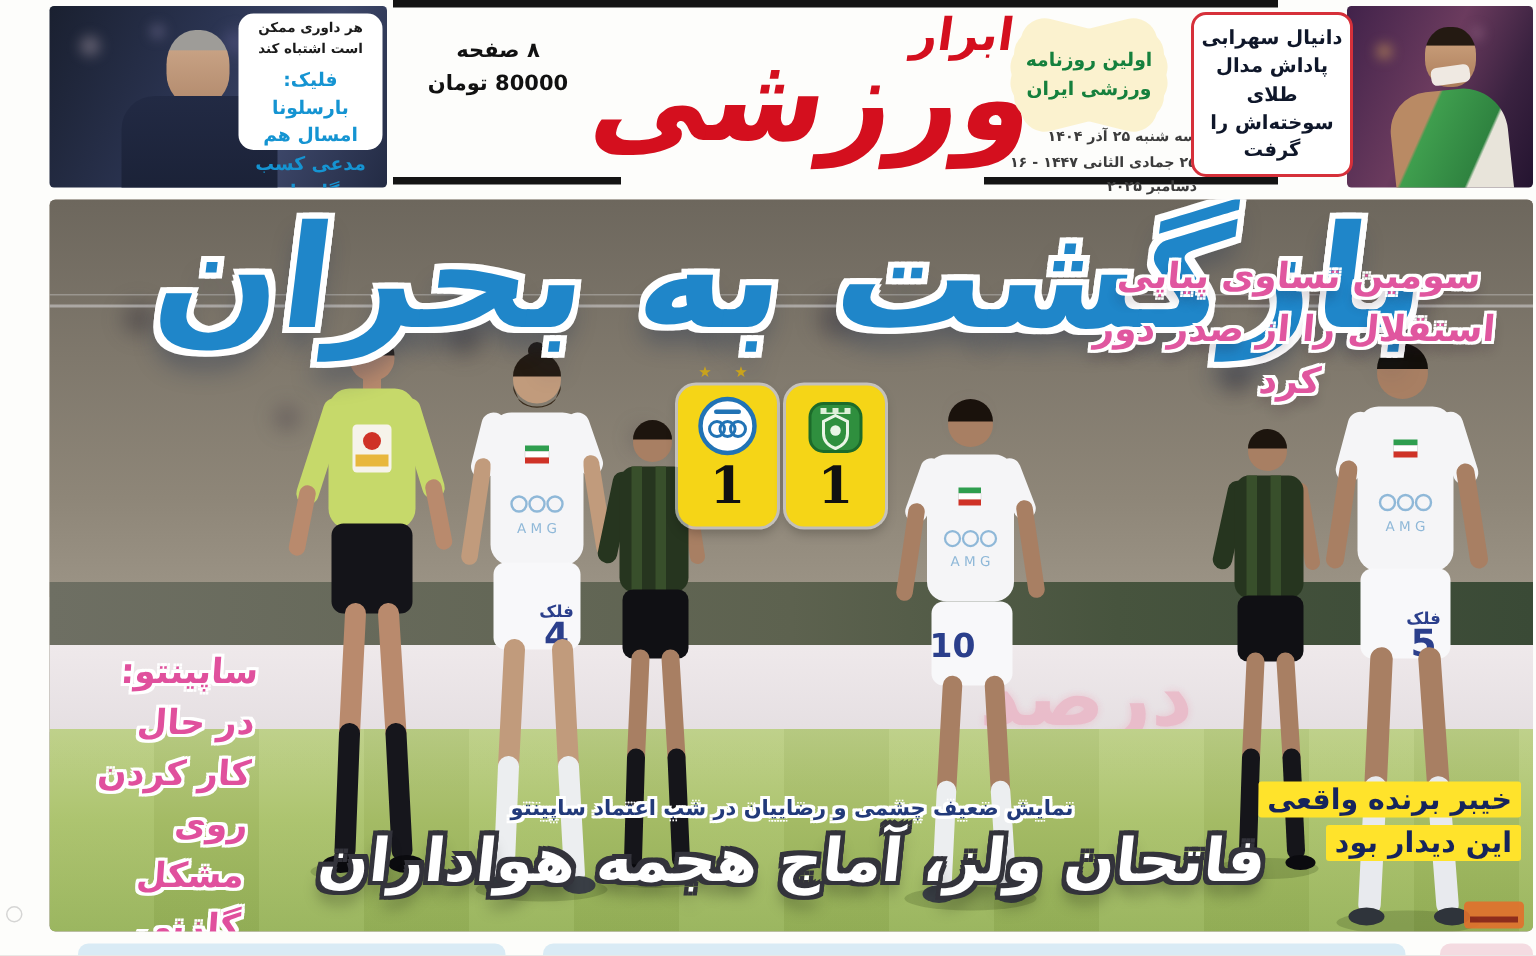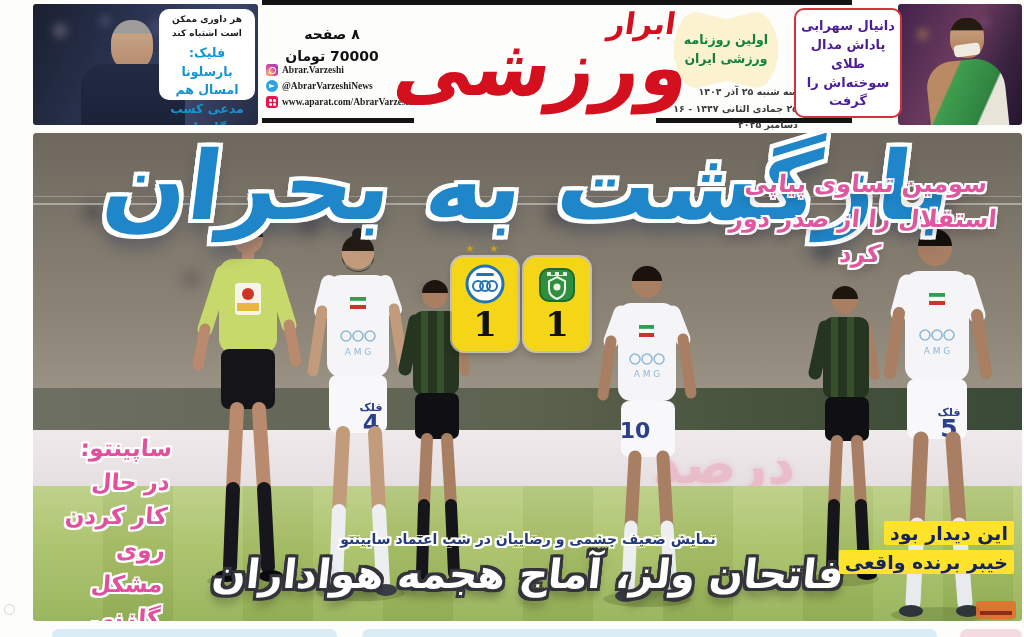--- a/index.html
+++ b/index.html
@@ -63,21 +63,21 @@
       radial-gradient(circle 8px at 70% 15%,rgba(200,150,180,.5),transparent 70%);}
   .wr-head{position:absolute;left:52px;top:14px;width:34px;height:40px;border-radius:45%;
     background:linear-gradient(180deg,#241a12 0%,#241a12 30%,#c59a76 32%,#ab7c5a 100%);}
   .wr-band{position:absolute;left:56px;top:40px;width:26px;height:12px;background:#efe9e2;border-radius:4px;
     transform:rotate(-8deg);}
   .wr-body{position:absolute;left:30px;top:56px;width:78px;height:70px;border-radius:26px 30px 0 0;
     background:linear-gradient(120deg,#b98a64 30%,#3f9e4e 32%,#2f8340 70%,#e8e4da 72%);transform:rotate(-6deg);}
   .wrestle-box{position:absolute;left:794px;top:8px;width:108px;height:110px;background:#fff;
     border:2px solid #d6303a;border-radius:10px;box-sizing:border-box;padding:5px 3px;text-align:center;}
   .wrestle-kicker{font-size:9.5px;font-weight:bold;color:#222;line-height:1.6;}
-  .wrestle-headline{margin-top:2px;font-size:13px;font-weight:bold;color:#4c1d95;line-height:1.45;}
+  .wrestle-headline{margin-top:2px;font-size:13px;font-weight:bold;color:#0f172a;line-height:1.45;}
 
   
   .photo{position:absolute;left:33px;top:133px;width:989px;height:488px;border-radius:4px;overflow:hidden;
     background:#8d857a;}
   .crowd{position:absolute;left:0;top:0;right:0;height:265px;
     background:linear-gradient(180deg,#6d675d 0%,#7f786c 40%,#8e8678 75%,#9c9486 100%);}
   .crowd-dots{position:absolute;inset:0;filter:blur(6px);
     background:
       radial-gradient(circle 22px at 6% 30%,rgba(42,38,50,.55),transparent 70%),
       radial-gradient(circle 18px at 16% 55%,rgba(60,52,64,.5),transparent 70%),
@@ -162,35 +162,21 @@
     <div class="flick-head"></div>
     <div class="flick-body"></div>
     <div class="flick-bubble">
       <div class="flick-quote fa">هر داوری ممکن است اشتباه کند</div>
       <div class="flick-headline fa">فلیک: بارسلونا امسال هم مدعی کسب سه‌گانه است</div>
     </div>
   </div>
 
   <div class="info-col">
     <div class="pages-line fa">۸ صفحه</div>
-    <div class="price-line fa">70000 تومان</div>
-  </div>
-  <div class="contacts">
-    <div class="contact-row">
-      <span class="ic ic-insta"></span>
-      <span class="contact-text">Abrar.Varzeshi</span>
-    </div>
-    <div class="contact-row">
-      <span class="ic ic-tg"></span>
-      <span class="contact-text">@AbrarVarzeshiNews</span>
-    </div>
-    <div class="contact-row">
-      <span class="ic ic-aparat"></span>
-      <span class="contact-text">www.aparat.com/AbrarVarzeshi</span>
-    </div>
+    <div class="price-line fa">80000 تومان</div>
   </div>
 
   <div class="logo-block">
     <div class="logo-small fa">ابرار</div>
     <div class="logo-big fa">ورزشی</div>
   </div>
 
   <div class="seal">
     <i></i>
       <i></i>
@@ -411,22 +397,22 @@
       <div>در حال</div>
       <div>کار کردن</div>
       <div>روی مشکل</div>
       <div>گلزنی هستیم</div>
     </div>
 
     <div class="kicker-line fa">نمایش ضعیف چشمی و رضاییان در شب اعتماد ساپینتو</div>
     <div class="second-headline fa">فاتحان ولز، آماج هجمه هواداران</div>
 
     <div class="rahmati fa">
+      <div><span>خیبر برنده واقعی</span></div>
       <div><span>این دیدار بود</span></div>
-      <div><span>خیبر برنده واقعی</span></div>
     </div>
 
     <div class="press-mark"></div>
   </div>
 
   <div class="reg-mark"></div>
   <div class="cutbox cut-blue" style="left:52px;width:285px;"></div>
   <div class="cutbox cut-blue" style="left:362px;width:575px;"></div>
   <div class="cutbox cut-pink" style="left:960px;width:62px;"></div>
 

